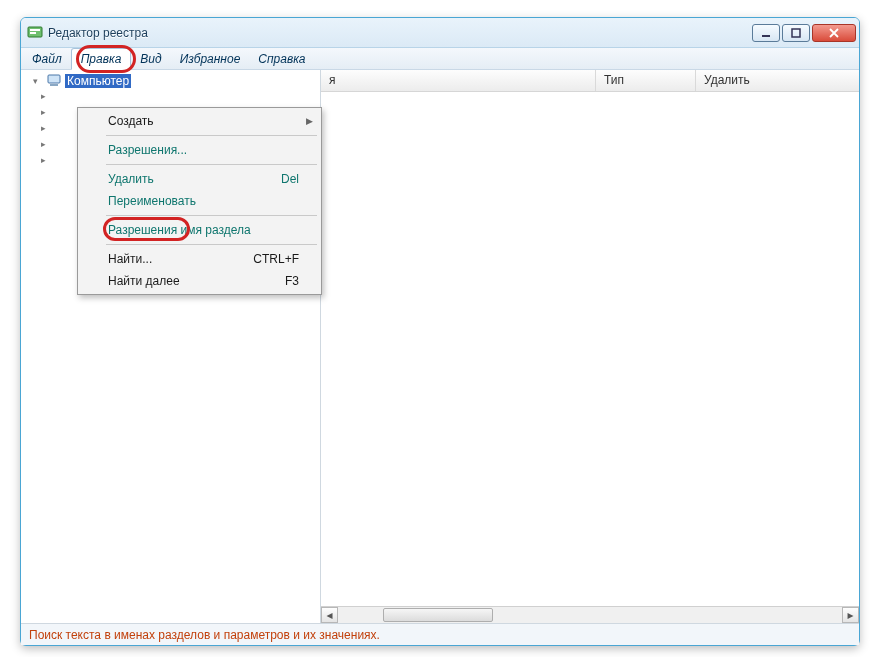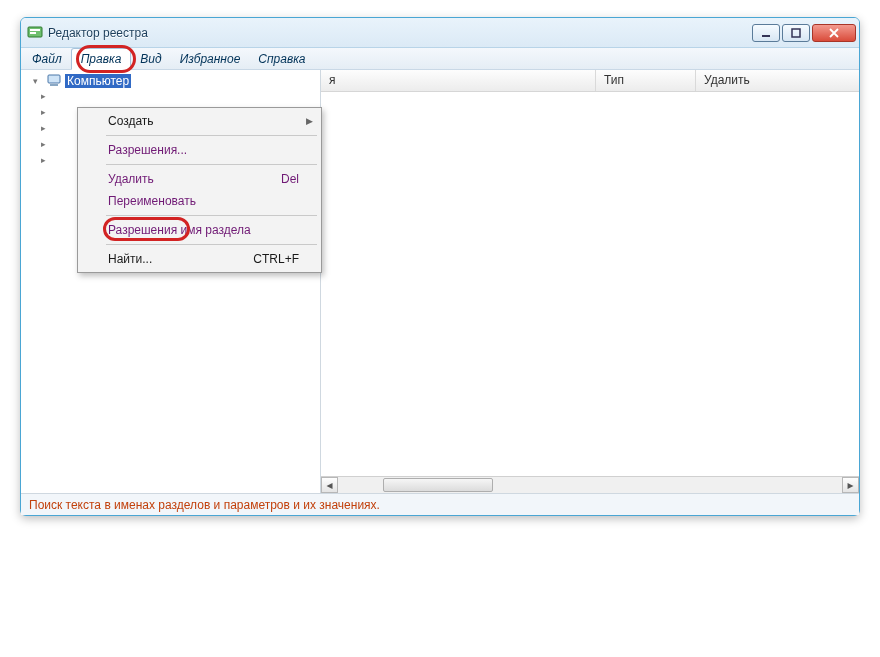--- a/index.html
+++ b/index.html
@@ -1,18 +1,18 @@
 <!DOCTYPE html>
 <html><head>
 <meta charset="utf-8">
 <style>
   * { margin: 0; padding: 0; box-sizing: border-box; font-family: "Segoe UI", Tahoma, sans-serif; font-size: 12px; }
   body { background: #fff; width: 880px; height: 657px; overflow: hidden; position: relative; }
   .window {
-    position: absolute; left: 20px; top: 17px; width: 840px; height: 499px;
+    position: absolute; left: 20px; top: 17px; width: 840px; height: 629px;
     background: #fff; border: 1px solid #4aa6d4; border-radius: 6px;
     box-shadow: 0 3px 10px rgba(0,0,0,.25);
     display: flex; flex-direction: column;
   }
   .titlebar {
     height: 30px; background: linear-gradient(#e9f3fb,#dbeaf6);
     border-bottom: 1px solid #b8d4e8; display: flex; align-items: center;
     padding: 0 3px 0 6px; border-radius: 5px 5px 0 0;
   }
   .titlebar .icon { width:16px; height:16px; margin-right:5px; }
@@ -74,21 +74,21 @@
     height:22px; border-top:1px solid #cfd8e0; background:#f2f6fa;
     display:flex; align-items:center; padding:0 8px; color:#c2410c;
   }
   .dropdown {
     position:absolute; left:76px; top:53px; width:245px;
     background:#f3f3f3; border:1px solid #9a9a9a; box-shadow:2px 3px 6px rgba(0,0,0,.25);
     z-index:20; padding:2px;
   }
   .dropdown .row {
     height:22px; display:flex; align-items:center; padding:0 20px 0 28px;
-    color:#701a75; position:relative; cursor:default;
+    color:#0f766e; position:relative; cursor:default;
   }
   .dropdown .row.enabled { color:#1a1a1a; }
   .dropdown .row .kbd { margin-left:auto; }
   .dropdown .row .sub { position:absolute; right:6px; color:#666; font-size:9px; }
   .dropdown .sep { height:1px; background:#c9c9c9; margin:3px 2px 3px 26px; }
 </style>
 </head>
 <body>
 
 <div class="window">
@@ -194,20 +194,24 @@
       </div>
       <div class="sep"></div>
       <div class="row">
         <span>Разрешения имя раздела</span>
       </div>
       <div class="sep"></div>
       <div class="row enabled">
         <span>Найти...</span>
         <span class="kbd">CTRL+F</span>
       </div>
+      <div class="row enabled">
+        <span>Найти далее</span>
+        <span class="kbd">F3</span>
+      </div>
     </div>
   </div>
 
   <div class="statusbar">
     <span>Поиск текста в именах разделов и параметров и их значениях.</span>
   </div>
 
   <div class="redring" style="left:55px; top:27px; width:60px; height:28px;"></div>
   <div class="redring" style="left:82px; top:199px; width:87px; height:24px;"></div>
 </div>

